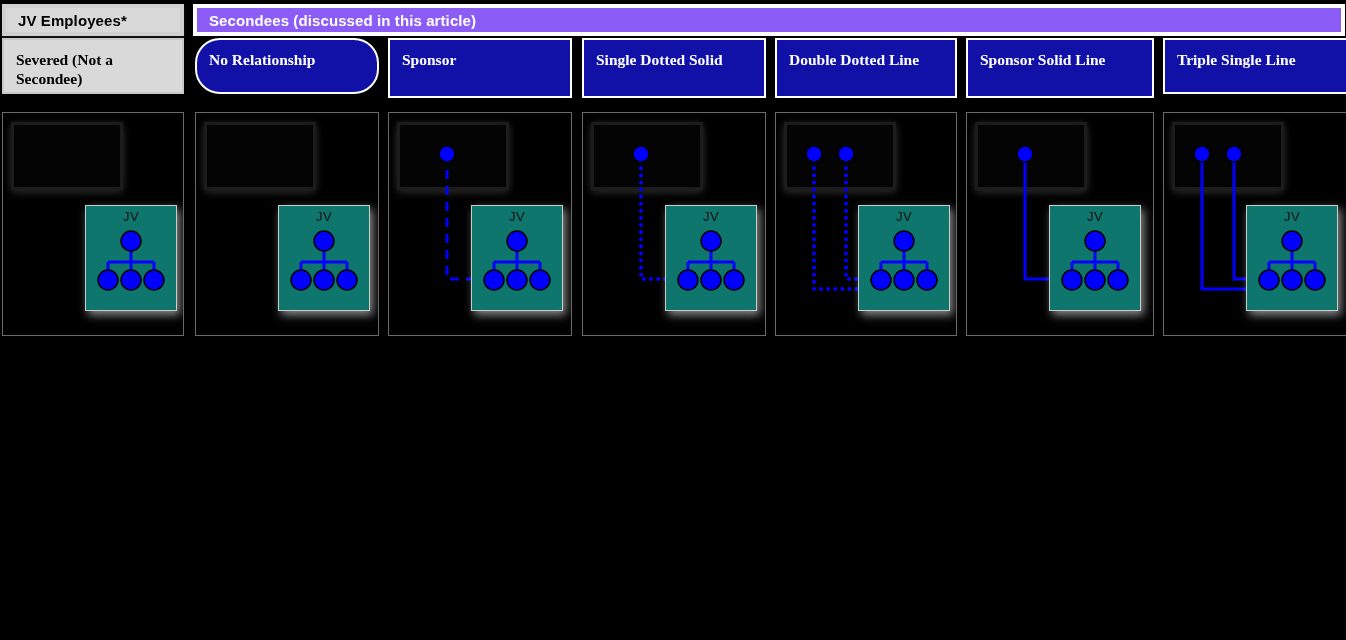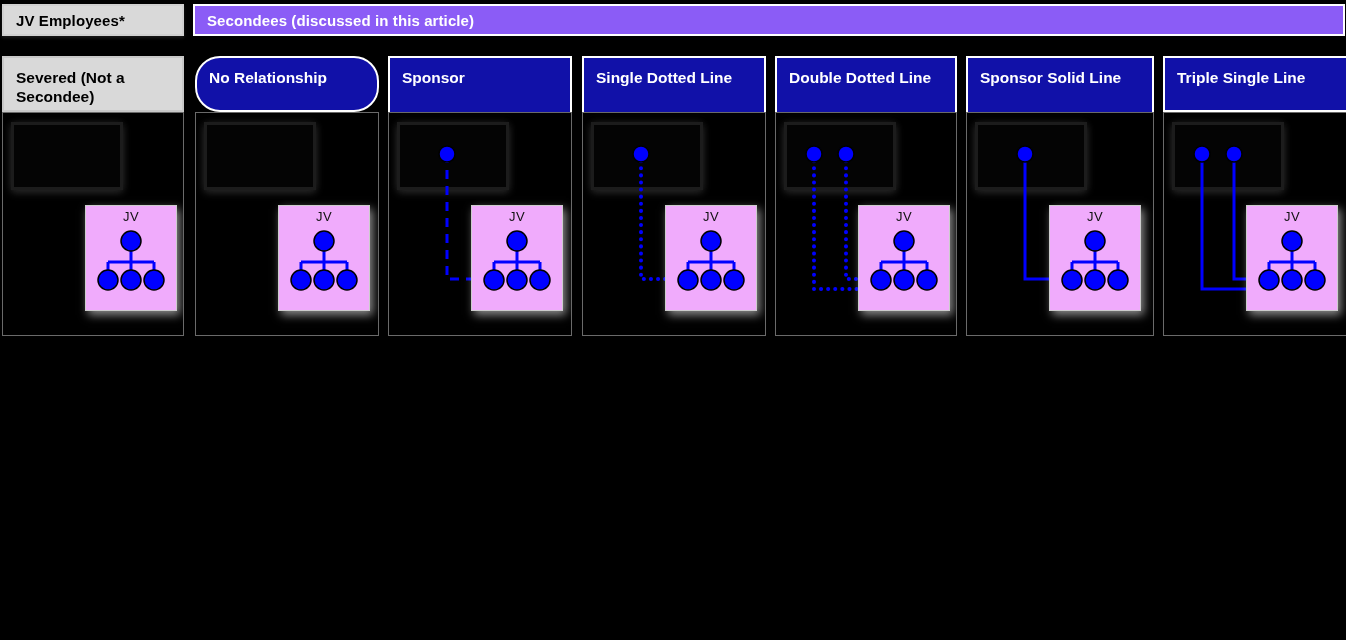--- a/index.html
+++ b/index.html
@@ -26,46 +26,47 @@
     position: absolute;
     top: 4px;
     height: 32px;
     box-sizing: border-box;
     display: flex;
     align-items: center;
     font-weight: bold;
     font-size: 15px;
     letter-spacing: 0.1px;
     padding-left: 12px;
-    border: 2px solid #0f766e;
+    border: 4px solid #0f766e;
   }
   .group-header.grey {
     background: #d9d9d9;
     color: #000000;
     border-color: #d0d0d0;
     box-shadow: 0 2px 3px rgba(255,255,255,0.10);
   }
   .group-header.blue {
     background: #8b5cf6;
     color: #ffffff;
     border-color: #ffffff;
   }
 
   
   .col-header {
     position: absolute;
-    top: 56px;
+    top: 38px;
     box-sizing: border-box;
     display: flex;
     align-items: flex-start;
     font-weight: bold;
     font-size: 15.5px;
     line-height: 1.25;
     padding: 10px 10px 8px 12px;
     border: 2px solid #ffffff;
+    font-family: Liberation Serif, serif;
   }
   .col-header.grey {
     background: #d9d9d9;
     color: #000000;
     border-color: #c8c8c8;
   }
   .col-header.blue {
     background: #1111a8;
     color: #ffffff;
     border-color: #ffffff;
@@ -93,21 +94,21 @@
     box-sizing: border-box;
     background: #040404;
     border: 3px solid #1c1c1c;
     box-shadow: 0 3px 8px rgba(120,120,120,0.28),
                 0 0 10px rgba(80,80,80,0.22);
   }
 
   
   .jv-card {
     position: absolute;
-    background: #f0abfc;
+    background: #0f766e;
     border: 1px solid #cccccc;
     box-shadow: 3px 4px 9px rgba(255,255,255,0.55);
   }
   .jv-label {
     position: absolute;
     top: 3px;
     left: 0;
     right: 0;
     text-align: center;
     font-size: 13px;
@@ -142,21 +143,21 @@
       <div class="col-header grey" style="left: 2px; width: 182px; height: 56px;">
         <span class="ch-text">Severed (Not a Secondee)</span>
       </div>
       <div class="col-header blue" style="left: 195px; width: 184px; height: 56px; border-radius: 25px;">
         <span class="ch-text">No Relationship</span>
       </div>
       <div class="col-header blue" style="left: 388px; width: 184px; height: 60px;">
         <span class="ch-text">Sponsor</span>
       </div>
       <div class="col-header blue" style="left: 582px; width: 184px; height: 60px;">
-        <span class="ch-text">Single Dotted Line</span>
+        <span class="ch-text">Single Dotted Solid</span>
       </div>
       <div class="col-header blue" style="left: 775px; width: 182px; height: 60px;">
         <span class="ch-text">Double Dotted Line</span>
       </div>
       <div class="col-header blue" style="left: 966px; width: 188px; height: 60px;">
         <span class="ch-text">Sponsor Solid Line</span>
       </div>
       <div class="col-header blue" style="left: 1163px; width: 186px; height: 56px;">
         <span class="ch-text">Triple Single Line</span>
       </div>

